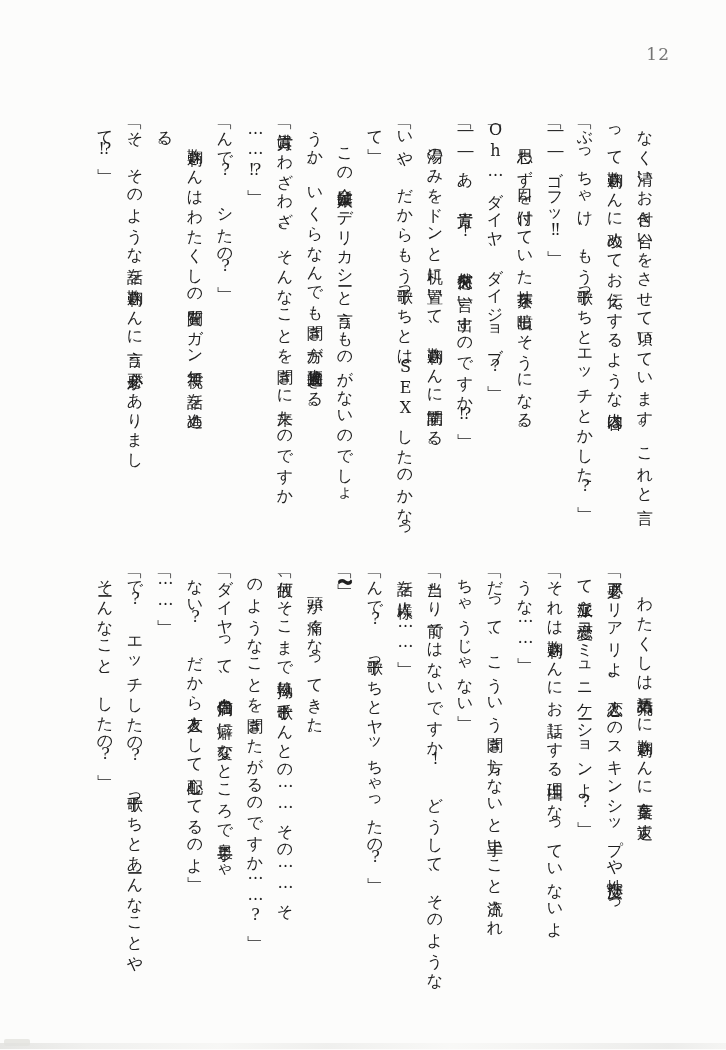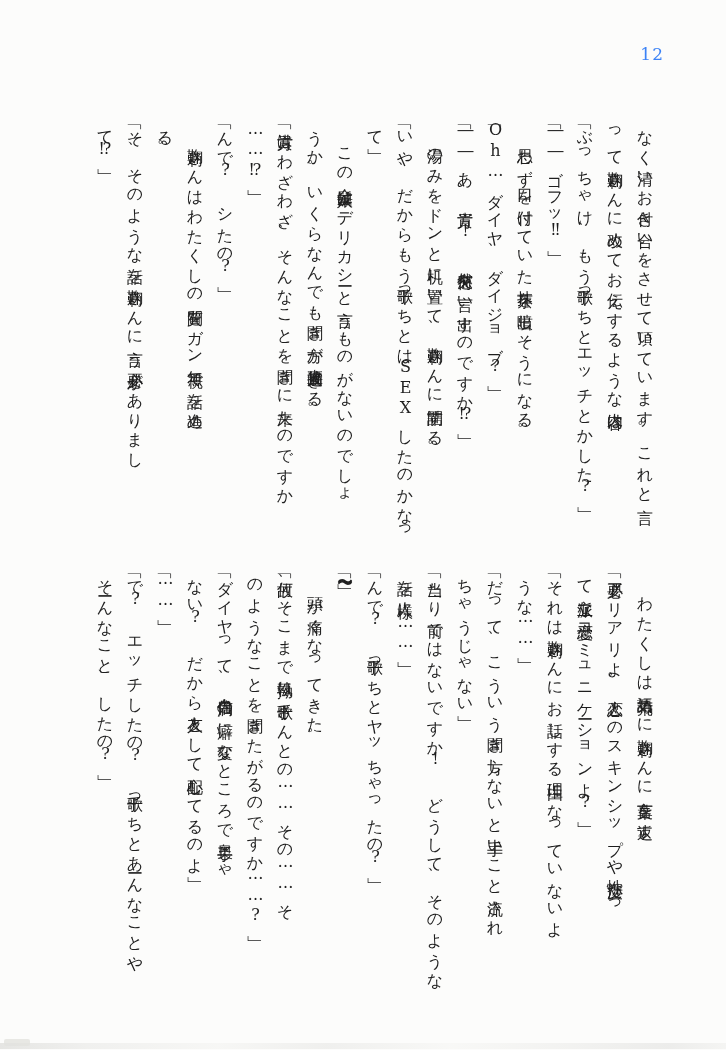--- a/index.html
+++ b/index.html
@@ -13,24 +13,24 @@
     height: 1050px;
     margin: 0 auto;
     background: #fcfcfb;
     overflow: hidden;
     font-family: "DejaVu Serif", "Liberation Serif", serif;
     color: #1e1e1e;
   }
   .page-number {
     position: absolute;
     top: 44px;
-    right: 62px;
+    right: 56px;
     font-size: 17px;
     letter-spacing: 1px;
-    color: #3b82f6;
+    color: #737373;
   }
   .vblock {
     position: absolute;
     right: 66px;
     writing-mode: vertical-rl;
     text-orientation: upright;
     font-size: 16px;
     line-height: 30px;
     letter-spacing: 1.4px;
     height: 440px;

